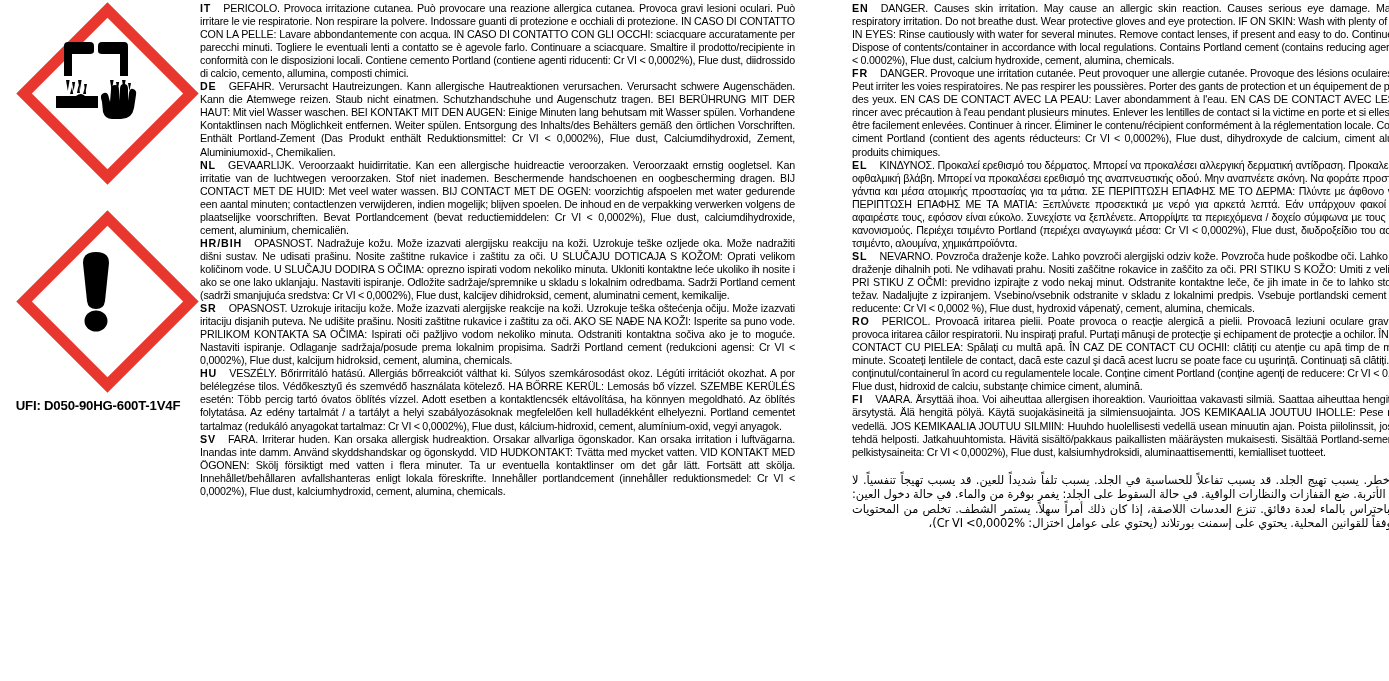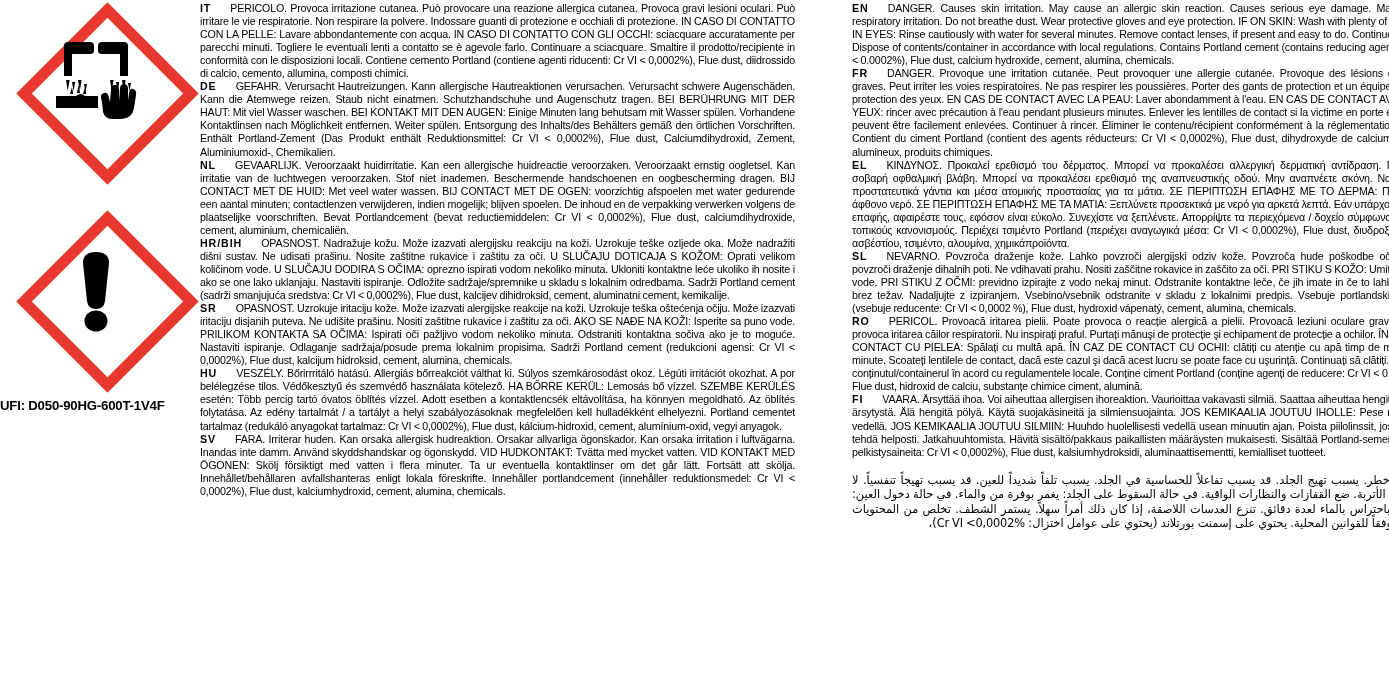--- a/index.html
+++ b/index.html
@@ -59,21 +59,21 @@
     top: 0;
     width: 152px;
     height: 152px;
   }
 
   .ufi-line {
     position: absolute;
     left: 0;
     top: 398px;
     width: 196px;
-    text-align: left;
+    text-align: center;
     font-size: 13.2px;
     font-weight: bold;
     letter-spacing: -0.2px;
     font-family: "Liberation Sans", "DejaVu Sans", sans-serif;
   }
 
   
   .text-columns {
     position: absolute;
     left: 200px;
@@ -98,21 +98,21 @@
   .lang-block {
     margin: 0;
     padding: 0;
     text-align: justify;
   }
   .lang-block + .lang-block { margin-top: 0px; }
 
   .lang-code {
     font-weight: bold;
     letter-spacing: 0.9px;
-    padding-right: 19px;
+    padding-right: 12px;
   }
 
   .lang-text { }
 
   
   .block-ar {
     direction: rtl;
     text-align: justify;
     unicode-bidi: isolate;
     font-size: 11.4px;

